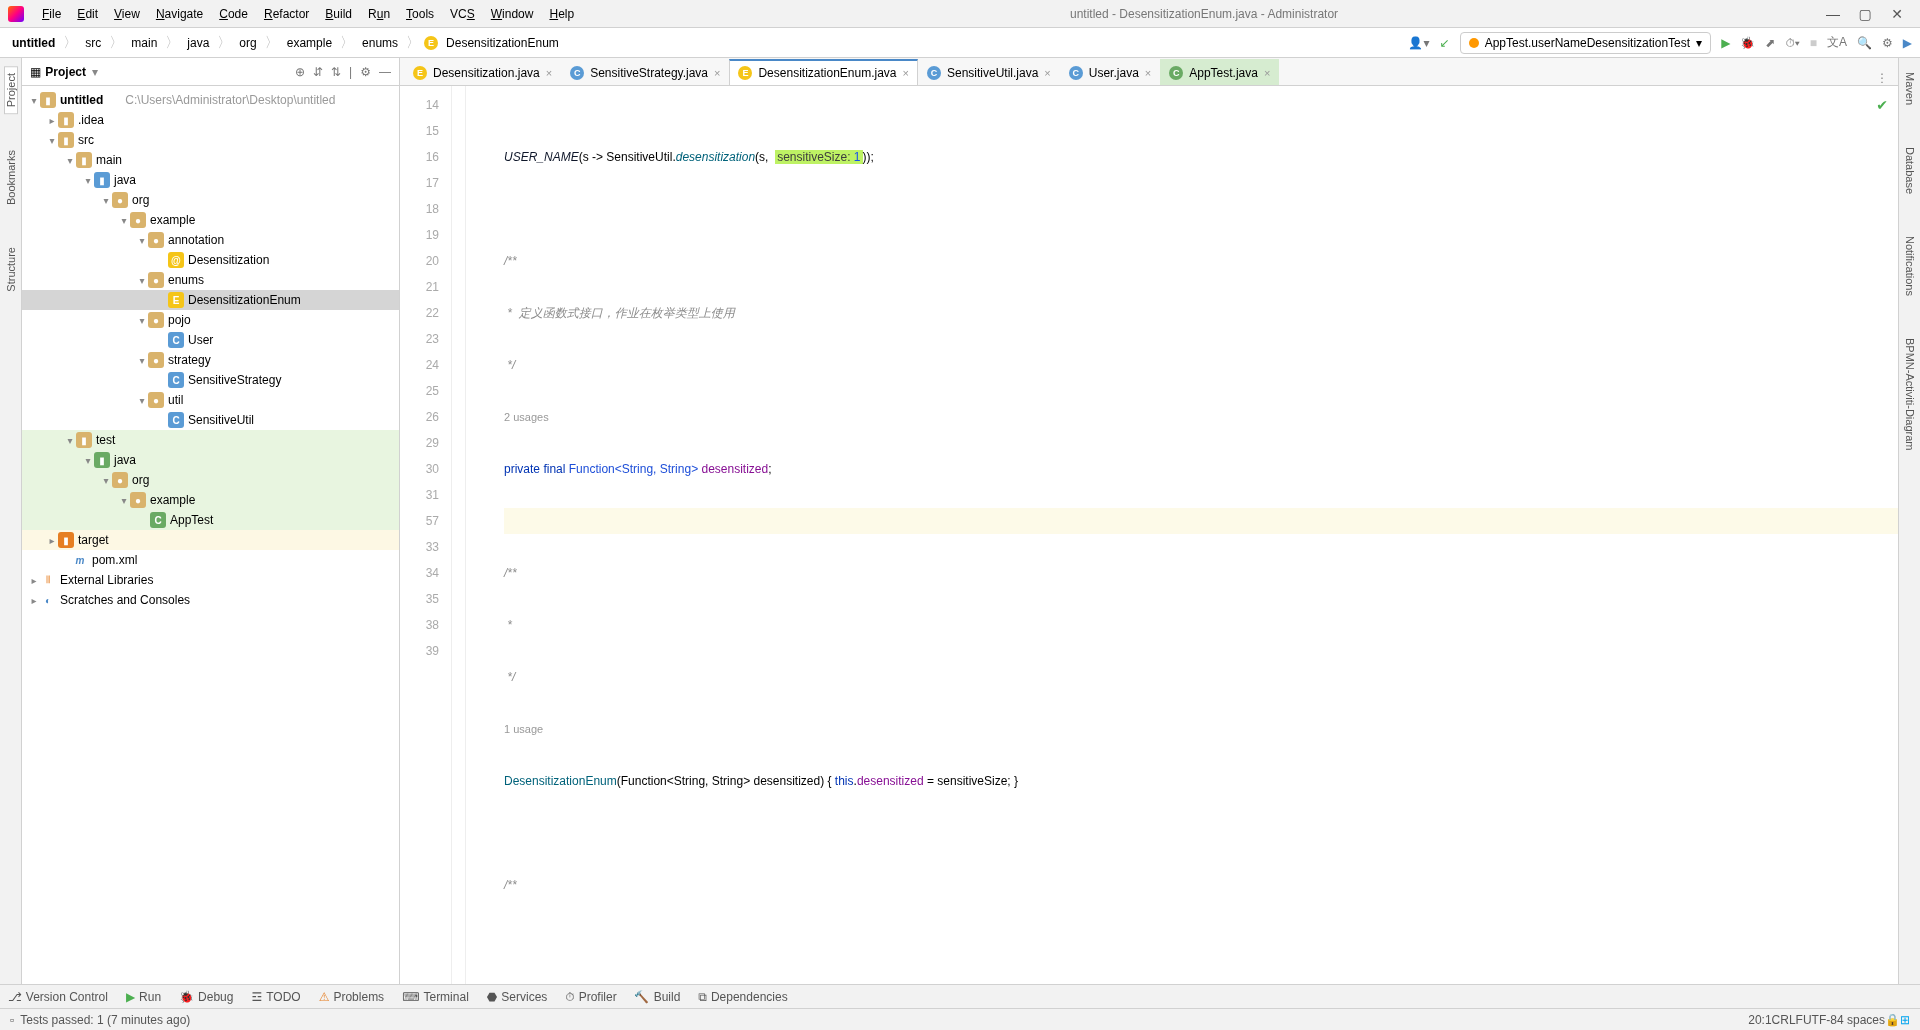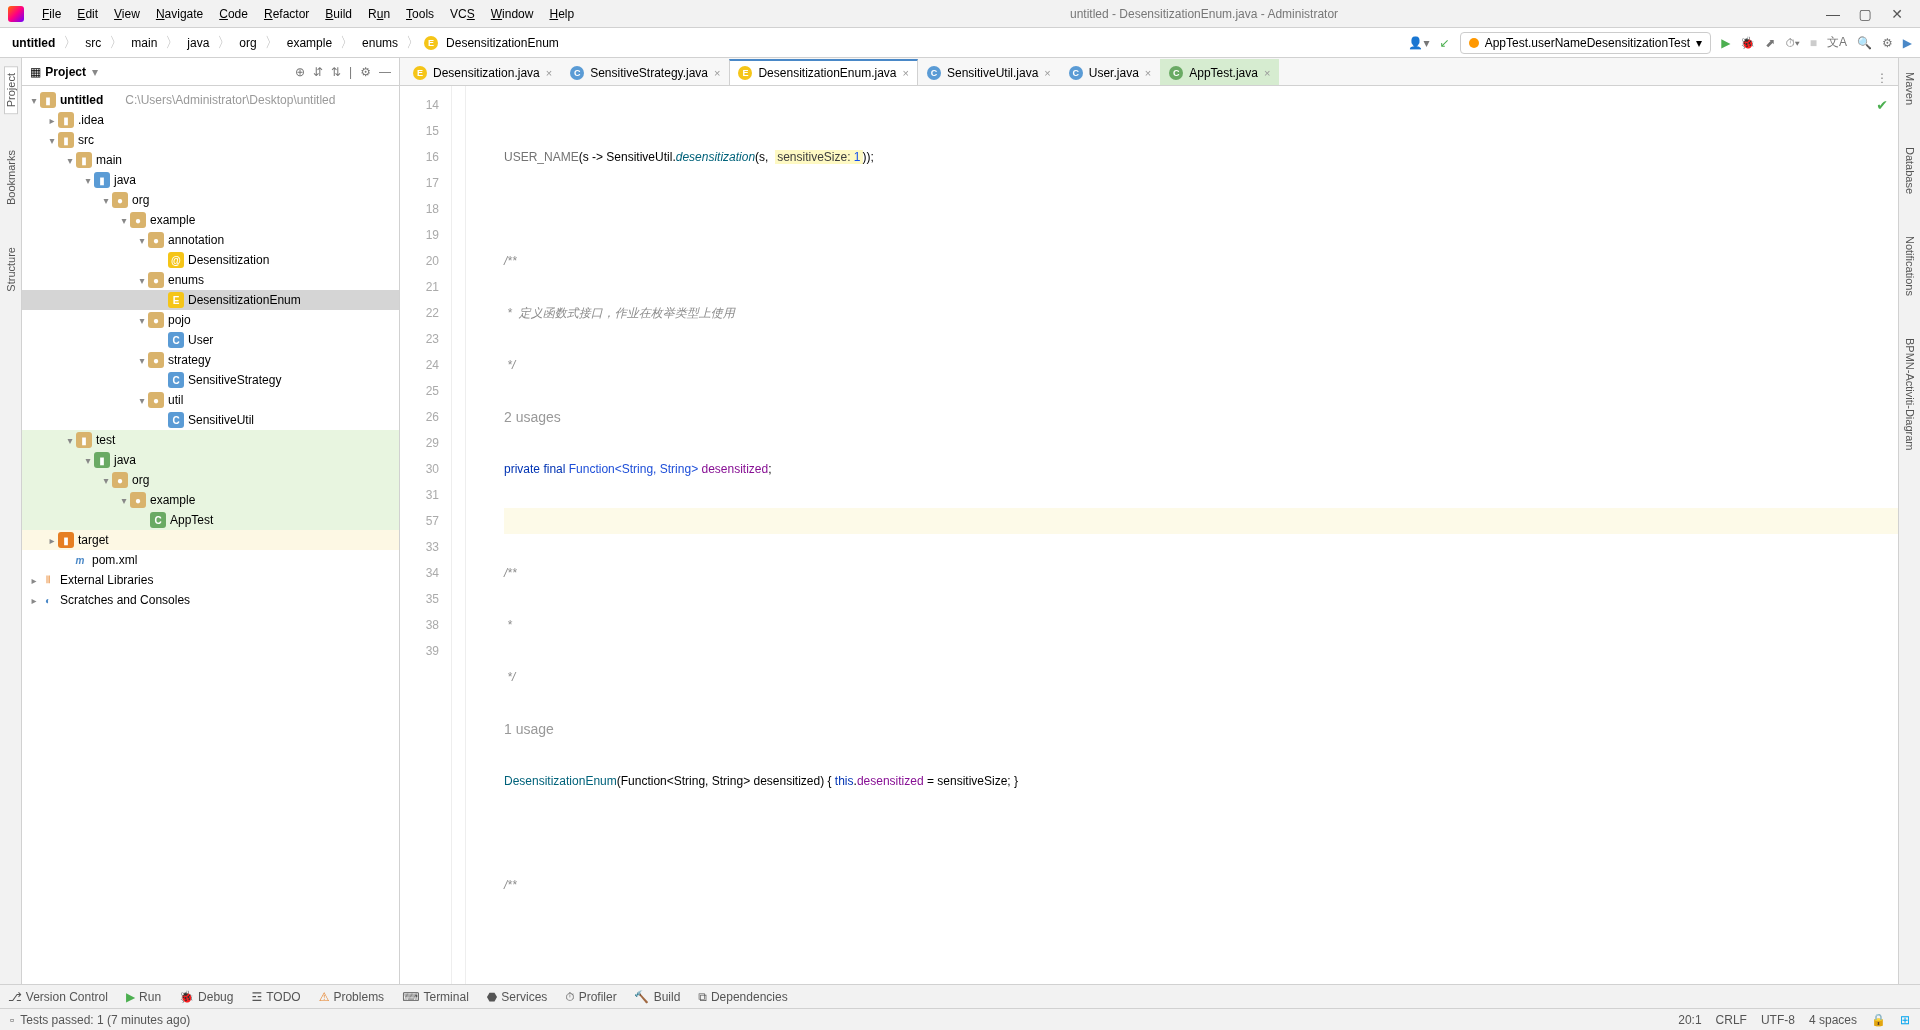--- a/index.html
+++ b/index.html
@@ -52,28 +52,28 @@
 .foldg{width:14px;border-right:1px solid #eee}
 .code{flex:1;padding:6px 0 6px 38px;line-height:26px;white-space:pre;overflow:auto;position:relative}
 .code .ln{height:26px}
 .code .cur{background:#fdfae8}
 .kw{color:#0033b3}
 .type{color:#1d4ed8}
 .cmt{color:#8c8c8c;font-style:italic}
 .fld{color:#871094}
 .mth{color:#00627a}
 .num{color:#1750eb}
-.param{color:#3d3d3d;background:#fef9c3;padding:0 2px}
-.enumv{color:#737373;}
-.hint{color:#999;font-size:14px}
+.param{color:#3d3d3d;background:#bef264;padding:0 2px}
+.enumv{color:#0f172a;font-style:italic}
+.hint{color:#999;font-size:11px}
 .check{position:absolute;top:6px;right:10px;color:#4caf50;font-size:14px}
 .bottombar{height:24px;border-top:1px solid #d1d1d1;background:#f2f2f2;display:flex;align-items:center;padding:0 8px;gap:18px}
 .bottombar .bitem{display:flex;align-items:center;gap:4px;color:#555;font-size:11px;cursor:pointer}
 .statusbar{height:22px;border-top:1px solid #d1d1d1;background:#f2f2f2;display:flex;align-items:center;padding:0 10px;font-size:11px;color:#555}
-.statusbar .right{margin-left:auto;display:flex;gap:14px;align-items:center}
+.statusbar .right{margin-left:auto;display:flex;align-items:center}
 </style>
 </head>
 <body>
 
 <div class="menubar">
   <div class="logo"></div>
   <div class="mi"><u>F</u>ile</div>
   <div class="mi"><u>E</u>dit</div>
   <div class="mi"><u>V</u>iew</div>
   <div class="mi"><u>N</u>avigate</div>

